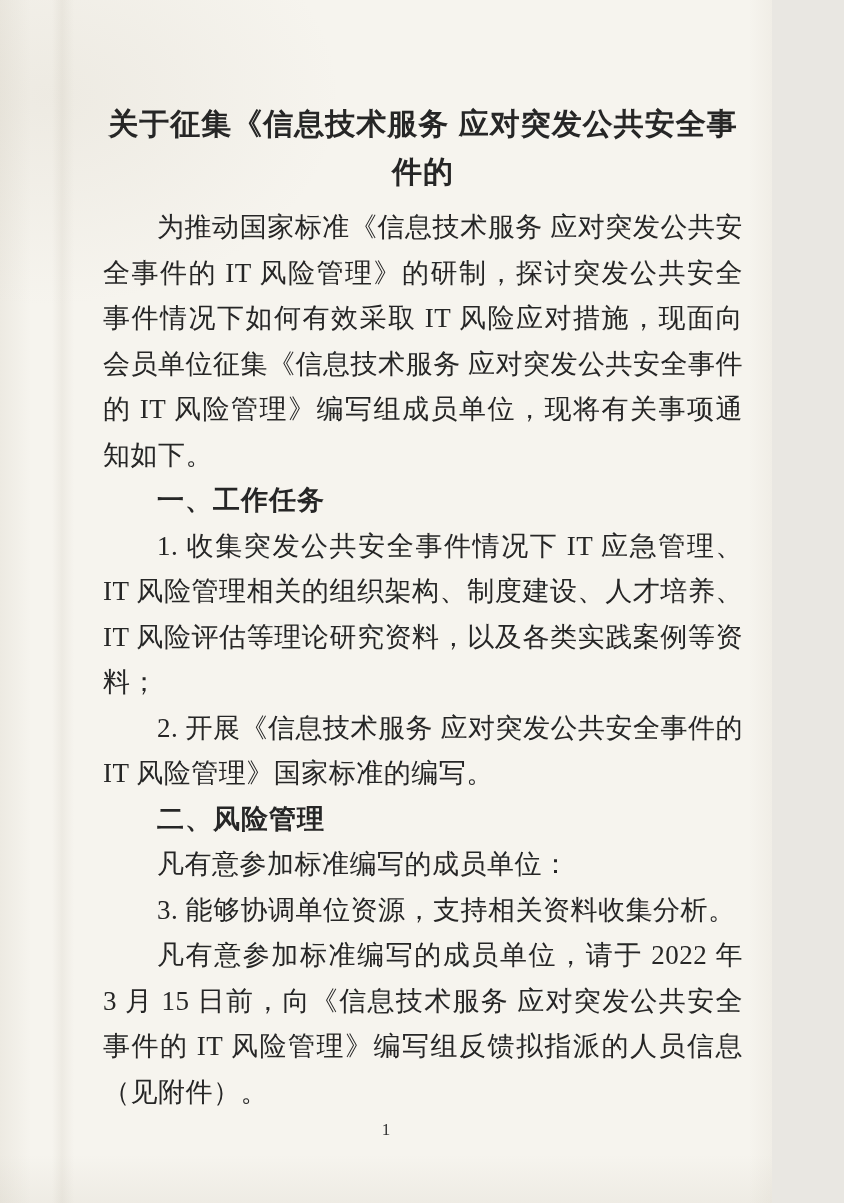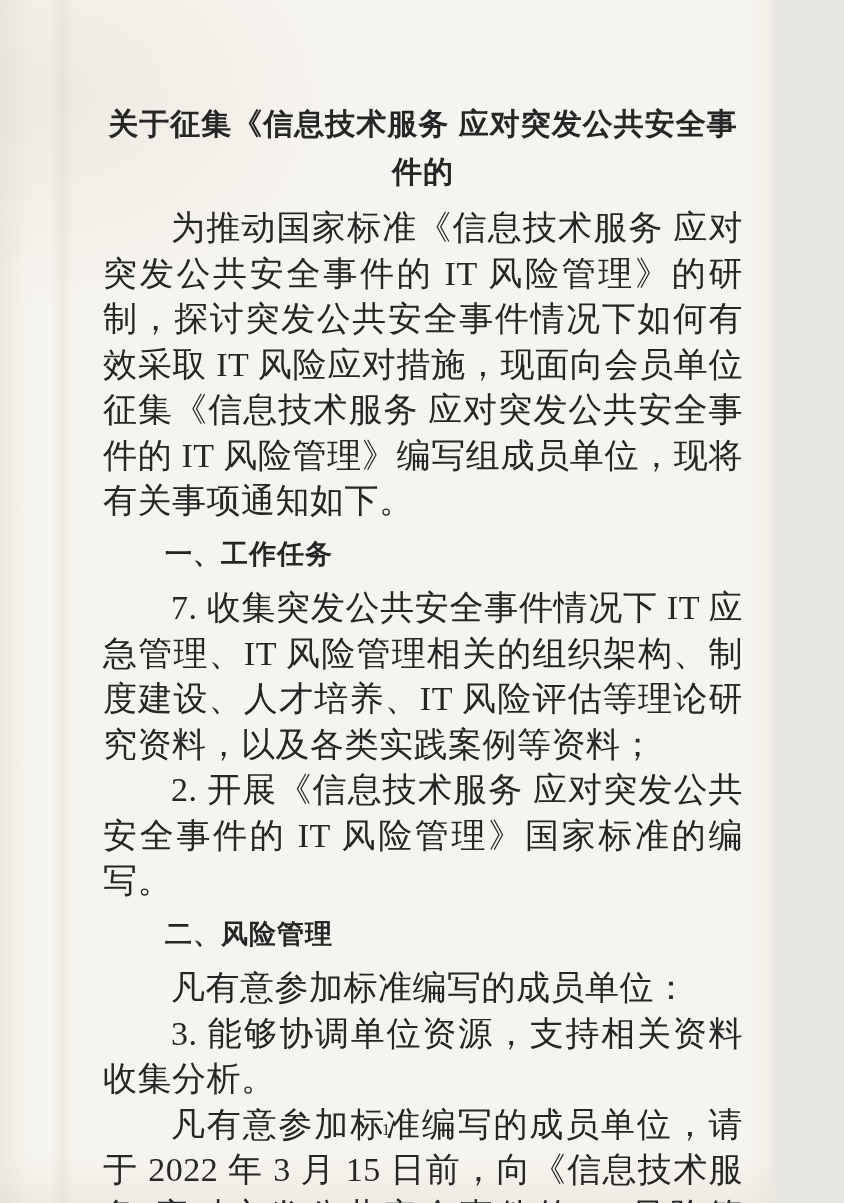--- a/index.html
+++ b/index.html
@@ -36,35 +36,35 @@
     font-family: "Liberation Sans", "DejaVu Sans", sans-serif;
     font-weight: bold;
     font-size: 30px;
     line-height: 48px;
     text-align: center;
     letter-spacing: 1px;
     margin-bottom: 9px;
   }
   .para {
     font-family: "Liberation Serif", "DejaVu Serif", serif;
-    font-size: 34px;
+    font-size: 27px;
     line-height: 45.5px;
     letter-spacing: 0.5px;
     text-indent: 2em;
     text-align: justify;
     margin: 0;
   }
   .section-heading {
     font-family: "Liberation Sans", "DejaVu Sans", sans-serif;
     font-weight: bold;
     font-size: 27px;
     line-height: 45.5px;
     letter-spacing: 1px;
     text-indent: 2em;
-    margin: 8px;
+    margin: 0;
   }
   .page-number {
     position: absolute;
     left: 0;
     right: 0;
     top: 1120px;
     text-align: center;
     font-family: "Liberation Serif", "DejaVu Serif", serif;
     font-size: 17px;
     color: #333;
@@ -77,21 +77,21 @@
   <div class="content">
 
     <div class="doc-title">
       <div>关于征集《信息技术服务 应对突发公共安全事件的</div>
     </div>
 
     <p class="para">为推动国家标准《信息技术服务 应对突发公共安全事件的 IT 风险管理》的研制，探讨突发公共安全事件情况下如何有效采取 IT 风险应对措施，现面向会员单位征集《信息技术服务 应对突发公共安全事件的 IT 风险管理》编写组成员单位，现将有关事项通知如下。</p>
 
     <p class="section-heading">一、工作任务</p>
 
-    <p class="para">7. 收集突发公共安全事件情况下 IT 应急管理、IT 风险管理相关的组织架构、制度建设、人才培养、IT 风险评估等理论研究资料，以及各类实践案例等资料；</p>
+    <p class="para">1. 收集突发公共安全事件情况下 IT 应急管理、IT 风险管理相关的组织架构、制度建设、人才培养、IT 风险评估等理论研究资料，以及各类实践案例等资料；</p>
 
     <p class="para">2. 开展《信息技术服务 应对突发公共安全事件的 IT 风险管理》国家标准的编写。</p>
 
     <p class="section-heading">二、风险管理</p>
 
     <p class="para">凡有意参加标准编写的成员单位：</p>
 
 
 
     <p class="para">3. 能够协调单位资源，支持相关资料收集分析。</p>

